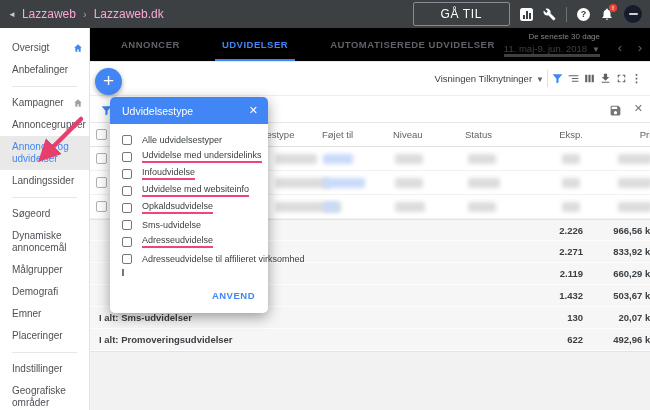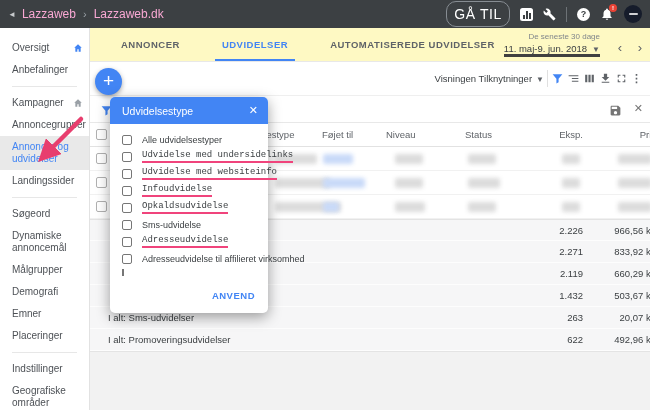--- a/index.html
+++ b/index.html
@@ -6,22 +6,22 @@
   html,body { width:650px; height:410px; overflow:hidden; background:#fff;
               font-family:"Liberation Sans", sans-serif; position:relative; }
 
   
   .topbar { position:absolute; left:0; top:0; width:650px; height:28px; background:#3c4043;
             display:flex; align-items:center; padding:0 8px; z-index:200; }
   .tb-collapse { color:#c7cacd; font-size:8px; margin-right:6px; }
   .tb-crumb { color:#f9a8d4; font-size:12px; }
   .tb-sep { color:#9aa0a6; font-size:11px; margin:0 7px; }
   .tb-right { margin-left:auto; display:flex; align-items:center; gap:10px; }
-  .tb-goto { border:1px solid #878d93; border-radius:10px; color:#fff; font-size:14px;
-             letter-spacing:.6px; padding:4px 7px; background:transparent; cursor:pointer; }
+  .tb-goto { border:1px solid #878d93; border-radius:2px; color:#fff; font-size:12px;
+             letter-spacing:.6px; padding:4px 27px; background:transparent; cursor:pointer; }
   .tb-divider { width:1px; height:15px; background:#6d7артина;} 
   .tb-divider { width:1px; height:15px; background:#6d7276; }
   .icon-btn { display:flex; align-items:center; justify-content:center; cursor:pointer; position:relative; }
   .chart-ic { width:13px; height:13px; background:#fff; border-radius:2.5px;
               display:flex; align-items:flex-end; justify-content:center; gap:1px; padding:2px; }
   .chart-ic i { width:2px; background:#3c4043; display:block; }
   .help-ic { width:13px; height:13px; border-radius:50%; background:#fff; color:#3c4043;
              font-size:9px; font-weight:bold; display:flex; align-items:center; justify-content:center; }
   .bell-badge { position:absolute; right:-3px; top:-3px; width:8px; height:8px; border-radius:50%;
                 background:#e94235; color:#fff; font-size:6px; font-weight:bold; line-height:8px;
@@ -38,21 +38,21 @@
   .sb-item.active { background:#e9e9e9; color:#4285f4; }
   .sb-item svg { flex:0 0 auto; margin-top:1px; }
   .sb-divider { height:1px; background:#e7e7e7; margin:5px 12px; }
   .arrow-overlay { position:absolute; left:0; top:28px; width:110px; height:382px;
                    pointer-events:none; z-index:60; }
 
   
   .main { position:absolute; left:90px; top:28px; width:560px; height:382px; background:#fff; overflow:hidden; }
 
   .tabbar { position:absolute; top:0; left:0; right:0; height:34px; border-bottom:1px solid #e8e8e8;
-            background:#fef9c3; display:flex; padding-left:10px; }
+            background:#000000; display:flex; padding-left:10px; }
   .tab { position:relative; font-size:9.5px; font-weight:bold; letter-spacing:.5px; color:#5f6368;
          line-height:34px; padding:0 21px; cursor:pointer; }
   .tab.active { color:#4285f4; }
   .tab.active::after { content:""; position:absolute; left:14px; right:14px; bottom:0; height:2px;
                        background:#4285f4; }
   .date-widget { position:absolute; right:50px; top:4px; text-align:right; }
   .date-preset { font-size:8px; color:#80868b; }
   .date-range { font-size:9.5px; color:#3c4043; border-bottom:3px solid #404040; padding-bottom:0;
                 margin-top:2px; cursor:pointer;text-align:right; }
   .date-caret { color:#5f6368; font-size:8px; margin-left:5px; }
@@ -75,53 +75,53 @@
   .fb-funnel { position:absolute; left:10px; top:7px; }
   .fb-save { position:absolute; right:28px; top:7px; cursor:pointer; }
   .fb-close { position:absolute; right:7px; top:6px; font-size:11px; color:#757575; cursor:pointer; }
 
   .thead { position:absolute; top:95px; left:0; right:0; height:24px; border-bottom:1px solid #e2e2e2;
            font-size:9.5px; color:#5f6368; background:#fff; }
   .thead span { position:absolute; line-height:24px; }
   .cb { width:11px; height:11px; border:1px solid #b0b0b0; border-radius:2px; background:#fff;
         display:inline-block; cursor:pointer; }
   .thead .cb { position:absolute; left:6px; top:6px; }
-  .h-udvtype { left:140px; } .h-fojet { left:232px; } .h-niveau { left:296px;text-align:right; } .h-status { left:375px; }
+  .h-udvtype { left:140px; } .h-fojet { left:232px; } .h-niveau { left:303px;text-align:right; } .h-status { left:375px; }
   .h-eksp { right:67px; } .h-pris { right:-6px; }
 
   .tbody { position:absolute; top:119px; left:0; right:0; }
   .data-row { position:relative; height:24px; border-bottom:1px solid #f1f1f1; background:#fff; }
   .data-row .cb { position:absolute; left:6px; top:6px; }
   .ph { position:absolute; top:7px; height:10px; border-radius:2px; filter:blur(2px); }
   .ph.g { background:#dcdcdc; } .ph.b { background:#c9daf8; }
 
-  .tsummary { position:absolute; top:191px; left:0; right:0; }
+  .tsummary { position:absolute; top:191px; left:0; right:0;font-weight:bold; }
   .sum-row { position:relative; height:22px; background:#f6f6f7; border-bottom:1px solid #fdfdfd; }
   .sum-row:first-child { border-top:1px solid #e3e3e3; }
   .sum-row span { position:absolute; line-height:21px; font-size:9.5px; color:#3c4043; }
-  .sum-label { left:18px; }
+  .sum-label { left:9px; }
   .sum-eksp { right:67px; }
   .sum-pris { right:-6px; }
 
   .tfooter { position:absolute; top:323px; bottom:0; left:0; right:0; background:#f2f2f2;
              border-top:1px solid #e4e4e4; }
 
   
   .dialog { position:absolute; left:110px; top:97px; width:158px; background:#fff; border-radius:5px;
             box-shadow:0 4px 14px rgba(0,0,0,.38); z-index:100; padding-bottom:8px; }
   .fd-head { height:27px; background:#4285f4; border-radius:5px 5px 0 0; display:flex;
              align-items:center; padding:0 10px 0 12px; }
   .fd-title { color:#fff; font-size:10.5px; flex:1; }
   .fd-x { color:#fff; font-size:11px; cursor:pointer; }
   .fd-body { padding-top:7px; }
   .fd-row { height:17px; display:flex; align-items:center; padding-left:12px; gap:10px; cursor:pointer; }
   .fd-cb { width:10px; height:10px; border:1.2px solid #767676; border-radius:2px; background:#fff;
            flex:0 0 auto; }
   .fd-label { font-size:9px; color:#3c4043; white-space:nowrap; }
-  .fd-label.u { border-bottom:2px solid #f0447c; padding-bottom:1px;font-family:Liberation Mono, monospace; }
+  .fd-label.u { border-bottom:2px solid #f0447c; padding-bottom:1px; }
   .fd-partial { height:7px; overflow:hidden; padding-left:12px; margin-top:2px; }
   .fd-apply-row { text-align:right; padding:9px 13px 2px 0; }
   .fd-apply { color:#4285f4; font-size:9.5px; font-weight:bold; letter-spacing:.5px; cursor:pointer; }
 </style>
 </head>
 <body>
 
 <div class="topbar">
   <span class="tb-collapse">◄</span>
   <span class="tb-crumb">Lazzaweb</span>
@@ -337,21 +337,21 @@
         <span class="sum-eksp">2.119</span>
         <span class="sum-pris">660,29 kr.</span>
       </div>
       <div class="sum-row">
         <span class="sum-label"></span>
         <span class="sum-eksp">1.432</span>
         <span class="sum-pris">503,67 kr.</span>
       </div>
       <div class="sum-row">
         <span class="sum-label">I alt: Sms-udvidelser</span>
-        <span class="sum-eksp">263</span>
+        <span class="sum-eksp">130</span>
         <span class="sum-pris">20,07 kr.</span>
       </div>
       <div class="sum-row">
         <span class="sum-label">I alt: Promoveringsudvidelser</span>
         <span class="sum-eksp">622</span>
         <span class="sum-pris">492,96 kr.</span>
       </div>
     </div>
   <div class="tfooter"></div>
 </div>
@@ -365,25 +365,25 @@
       <div class="fd-row">
         <span class="fd-cb"></span>
         <span class="fd-label">Alle udvidelsestyper</span>
       </div>
       <div class="fd-row">
         <span class="fd-cb"></span>
         <span class="fd-label u">Udvidelse med undersidelinks</span>
       </div>
       <div class="fd-row">
         <span class="fd-cb"></span>
+        <span class="fd-label u">Infoudvidelse</span>
+      </div>
+      <div class="fd-row">
+        <span class="fd-cb"></span>
         <span class="fd-label u">Udvidelse med websiteinfo</span>
-      </div>
-      <div class="fd-row">
-        <span class="fd-cb"></span>
-        <span class="fd-label u">Infoudvidelse</span>
       </div>
       <div class="fd-row">
         <span class="fd-cb"></span>
         <span class="fd-label u">Opkaldsudvidelse</span>
       </div>
       <div class="fd-row">
         <span class="fd-cb"></span>
         <span class="fd-label">Sms-udvidelse</span>
       </div>
       <div class="fd-row">

